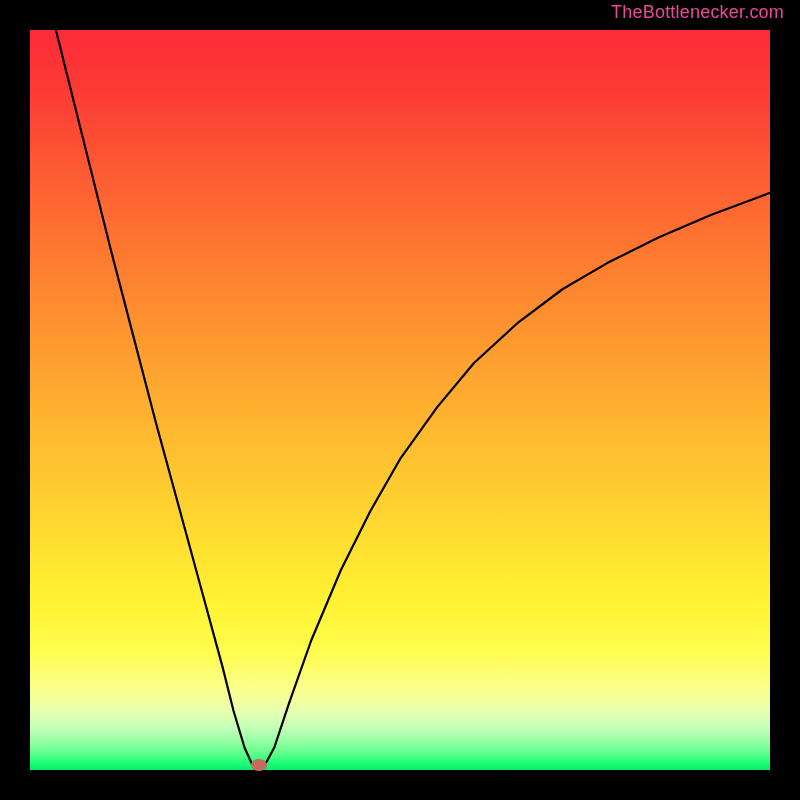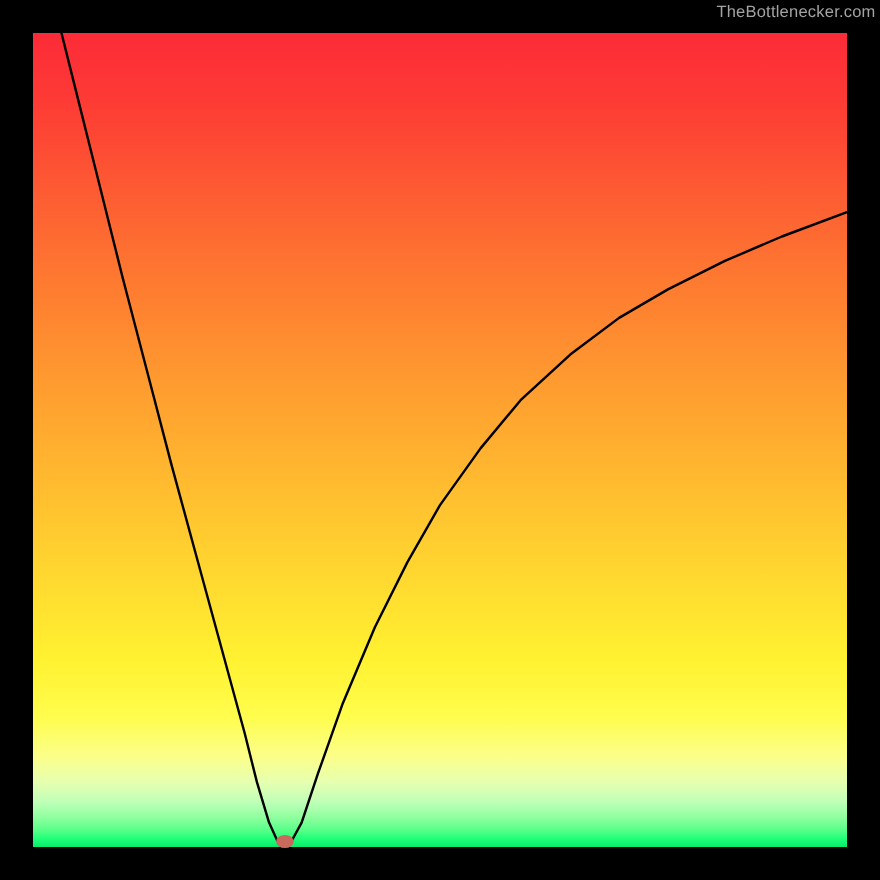--- a/index.html
+++ b/index.html
@@ -64,23 +64,23 @@
   .marker {
     position: absolute;
     width: 16px;
     height: 12px;
     border-radius: 50%;
     transform: translate(-50%, -50%);
   }
   .watermark {
     position: absolute;
     top: 2px;
-    right: 4px;
-    color: #a3a3a3;
-    font-size: 15px;
+    right: 16px;
+    color: #ec4899;
+    font-size: 18px;
     font-weight: 500;
     letter-spacing: 0.2px;
   }
 </style>
 </head>
 <body>
 
 <div class="frame">
 
   <div class="plot-area">

